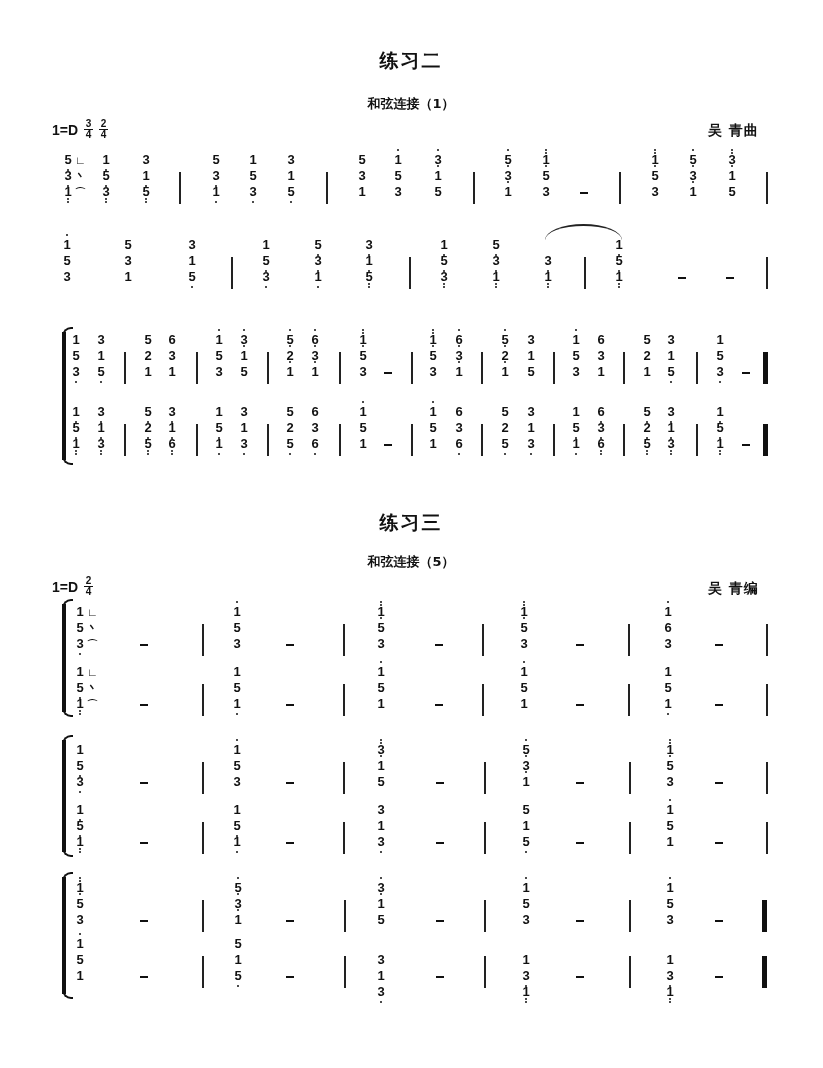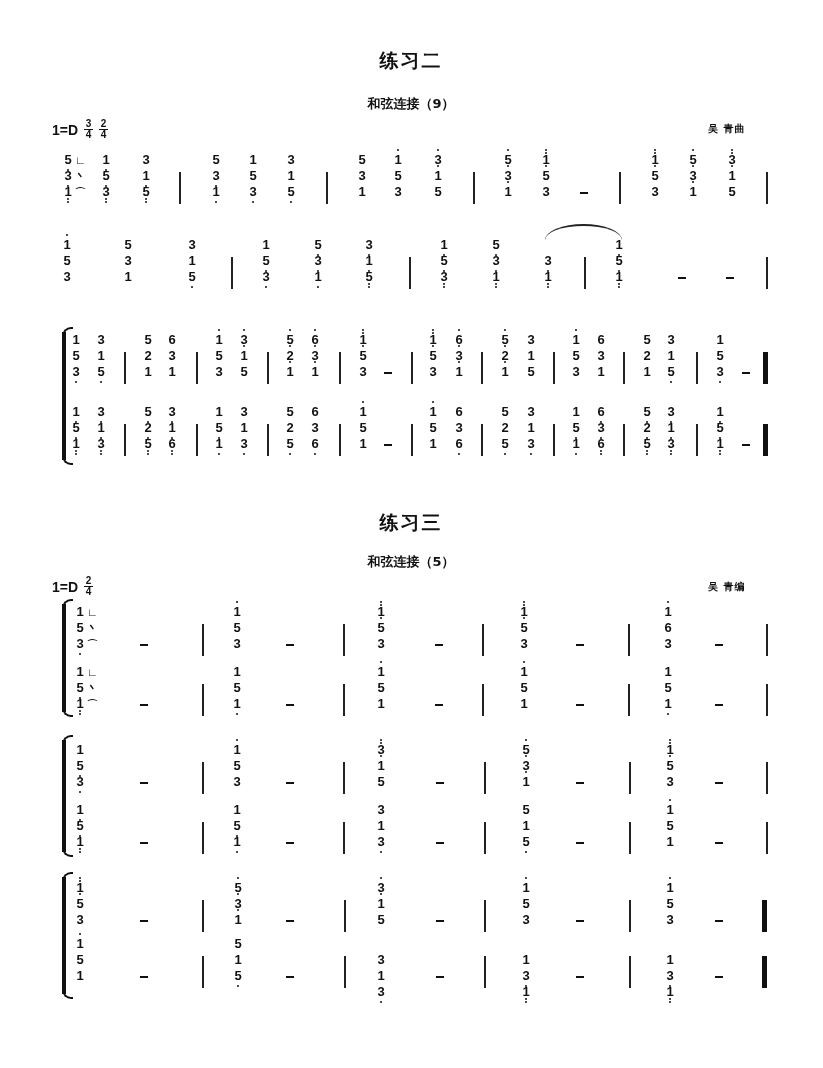--- a/index.html
+++ b/index.html
@@ -3,41 +3,41 @@
 <meta charset="utf-8">
 <style>
   html,body{margin:0;padding:0;background:#ffffff;}
   body{width:823px;height:1068px;position:relative;overflow:hidden;font-family:"Liberation Sans","DejaVu Sans",sans-serif;color:#111;}
   .abs{position:absolute;}
   .title{font-family:"DejaVu Sans",sans-serif;font-weight:bold;font-size:19px;letter-spacing:2px;transform:translateX(-50%);white-space:nowrap;}
   .subtitle{font-family:"DejaVu Sans",sans-serif;font-weight:bold;font-size:13px;transform:translateX(-50%);white-space:nowrap;}
   .key{font-family:"Liberation Sans",sans-serif;font-weight:bold;font-size:14px;display:flex;align-items:center;gap:6px;}
   .frac{display:inline-flex;flex-direction:column;align-items:center;font-size:10px;line-height:10px;}
   .frac .bar{width:9px;height:1px;background:#111;}
-  .credit{font-family:"DejaVu Sans",sans-serif;font-weight:bold;font-size:10px;letter-spacing:1px;white-space:nowrap;}
+  .credit{font-family:"DejaVu Sans",sans-serif;font-weight:bold;font-size:14px;letter-spacing:1px;white-space:nowrap;}
   .chord{position:absolute;display:flex;flex-direction:column;align-items:center;transform:translateX(-50%);}
   .note{position:relative;font-family:"Liberation Sans",sans-serif;font-weight:bold;font-size:13px;line-height:16px;height:16px;width:10px;text-align:center;}
   .dots-up{position:absolute;left:50%;top:-3px;transform:translateX(-50%);display:flex;flex-direction:column;gap:1px;align-items:center;}
   .dots-dn{position:absolute;left:50%;bottom:-3px;transform:translateX(-50%);display:flex;flex-direction:column;gap:1px;align-items:center;}
   .dot{width:2px;height:2px;background:#111;border-radius:50%;}
   .mark{position:absolute;left:12px;font-size:11px;line-height:16px;font-weight:bold;}
   .barline{position:absolute;width:2px;background:#222;}
   .final{position:absolute;width:5px;background:#111;}
   .dash{position:absolute;width:8px;height:2px;background:#111;transform:translateX(-50%);}
   .bracket{position:absolute;width:4px;background:#111;}
   .bracket::before,.bracket::after{content:"";position:absolute;left:0;width:9px;height:9px;border-left:2px solid #111;}
   .bracket::before{top:-5px;border-top:2px solid #111;border-top-left-radius:9px;}
   .bracket::after{bottom:-5px;border-bottom:2px solid #111;border-bottom-left-radius:9px;}
   .slur{position:absolute;border-top:2px solid #222;border-radius:50% 50% 0 0 / 100% 100% 0 0;}
 </style>
 </head>
 <body>
 
 <div class="abs title" style="left:411px;top:48px;">练习二</div>
-<div class="abs subtitle" style="left:411px;top:95px;">和弦连接（9）</div>
+<div class="abs subtitle" style="left:411px;top:95px;">和弦连接（1）</div>
 <div class="abs key" style="left:52px;top:119px;">
   <span>1=D</span>
   <span class="frac">
     <span>3</span>
     <span class="bar"></span>
     <span>4</span>
   </span>
   <span class="frac">
     <span>2</span>
     <span class="bar"></span>

